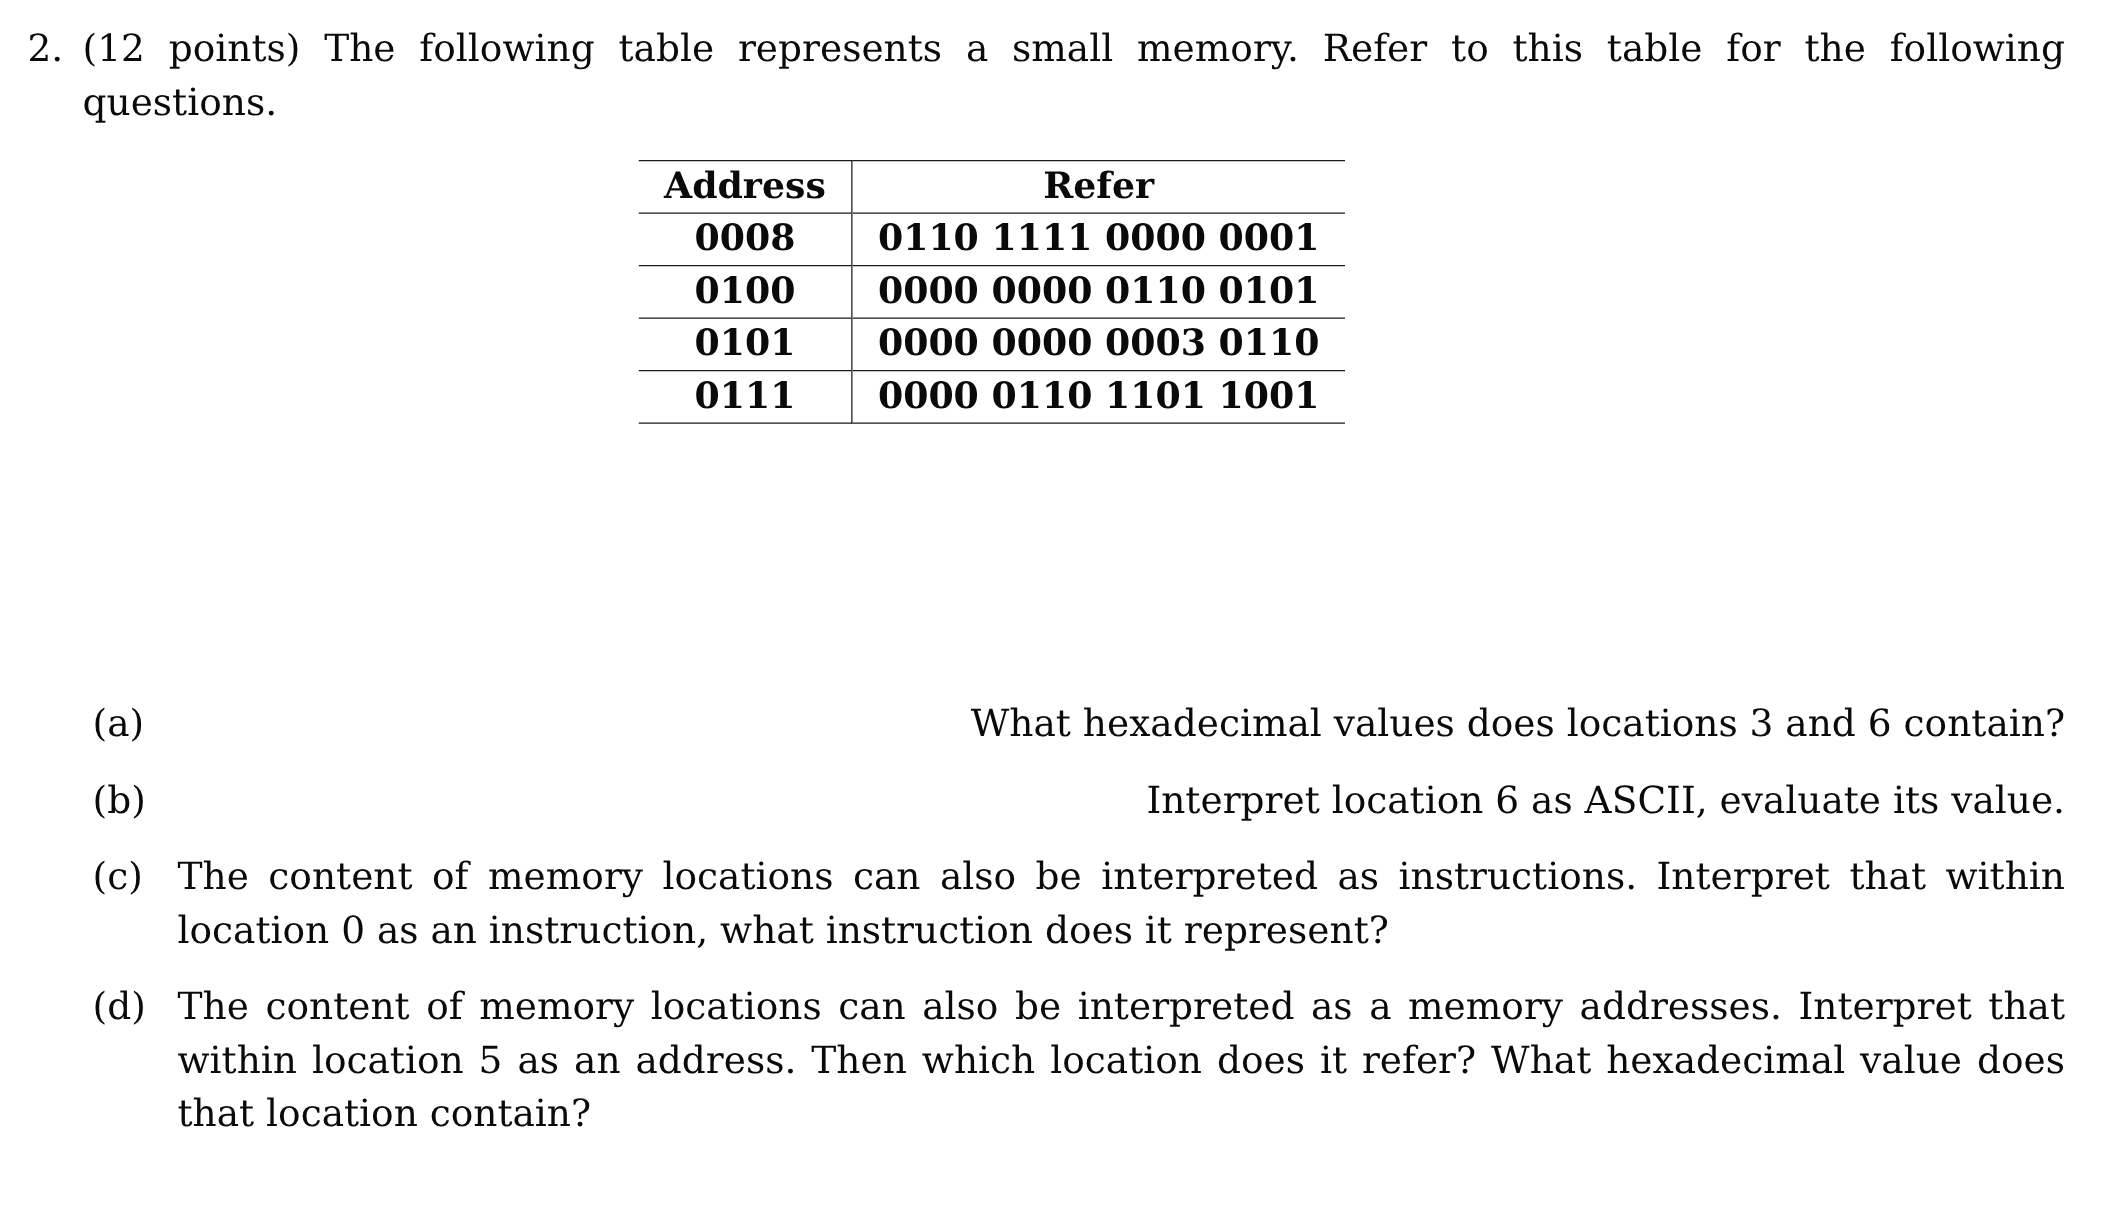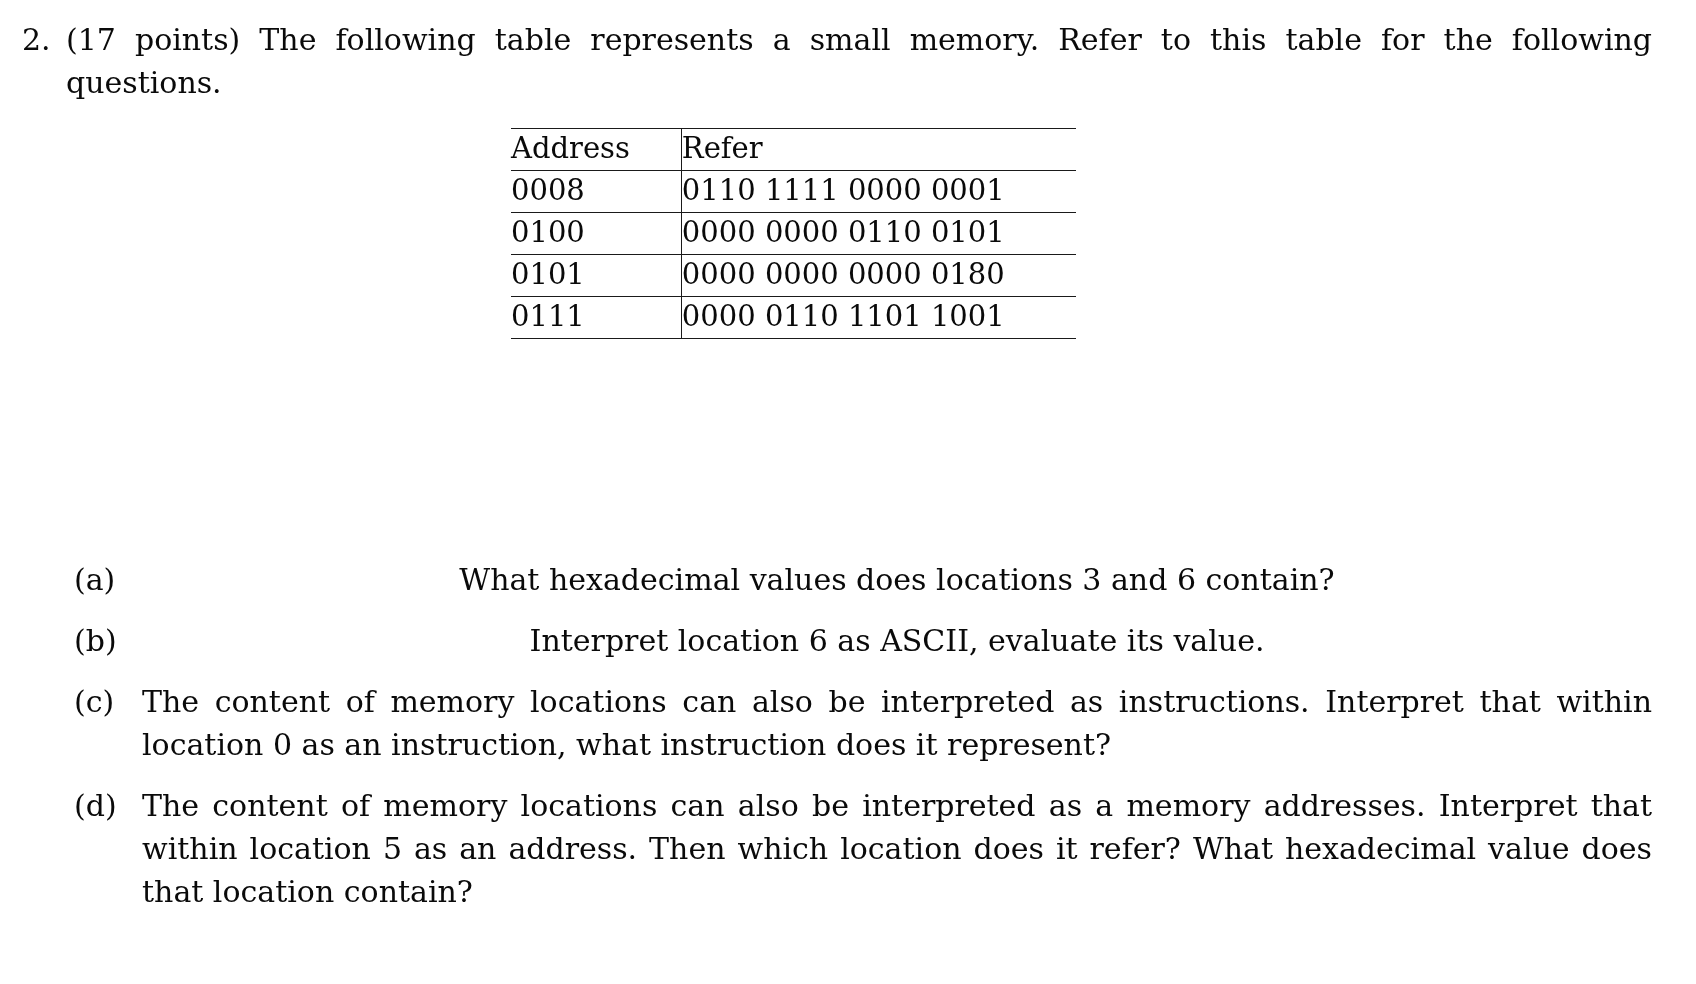--- a/index.html
+++ b/index.html
@@ -61,22 +61,22 @@
     width: 565px;
   }
   table.memtable {
     border-collapse: collapse;
     width: 565px;
     font-size: 29px;
   }
   table.memtable th,
   table.memtable td {
     padding: 2px 0 5px 0;
-    text-align: left;
-    font-weight: normal;
+    text-align: center;
+    font-weight: bold;
     line-height: 34px;
     border-top: 1.6px solid #1a1a1a;
   }
   table.memtable tr:last-child td {
     border-bottom: 1.6px solid #1a1a1a;
   }
   table.memtable .col-addr {
     width: 170px;
     border-right: 1.6px solid #1a1a1a;
   }
@@ -105,31 +105,31 @@
   }
   .subq-text {
     flex: 1 1 auto;
     font-size: 30px;
     line-height: 43px;
     text-align: justify;
     text-justify: inter-word;
     hyphens: none;
   }
   .subq.no-justify .subq-text {
-    text-align: center;
+    text-align: right;
   }
 </style>
 </head>
 <body>
 
 <div class="page">
 
   <div class="problem">
     <div class="problem-number">2.</div>
-    <div class="problem-body">(17 points) The following table represents a small memory.  Refer to this table for the following questions.</div>
+    <div class="problem-body">(12 points) The following table represents a small memory.  Refer to this table for the following questions.</div>
   </div>
 
   <div class="memtable-wrap">
     <table class="memtable">
       <thead>
         <tr>
           <th class="col-addr">Address</th>
           <th class="col-data">Refer</th>
         </tr>
       </thead>
@@ -137,21 +137,21 @@
         <tr>
           <td class="col-addr">0008</td>
           <td class="col-data">0110 1111 0000 0001</td>
         </tr>
         <tr>
           <td class="col-addr">0100</td>
           <td class="col-data">0000 0000 0110 0101</td>
         </tr>
         <tr>
           <td class="col-addr">0101</td>
-          <td class="col-data">0000 0000 0000 0180</td>
+          <td class="col-data">0000 0000 0003 0110</td>
         </tr>
         <tr>
           <td class="col-addr">0111</td>
           <td class="col-data">0000 0110 1101 1001</td>
         </tr>
       </tbody>
     </table>
   </div>
 
   <div class="subquestions">

